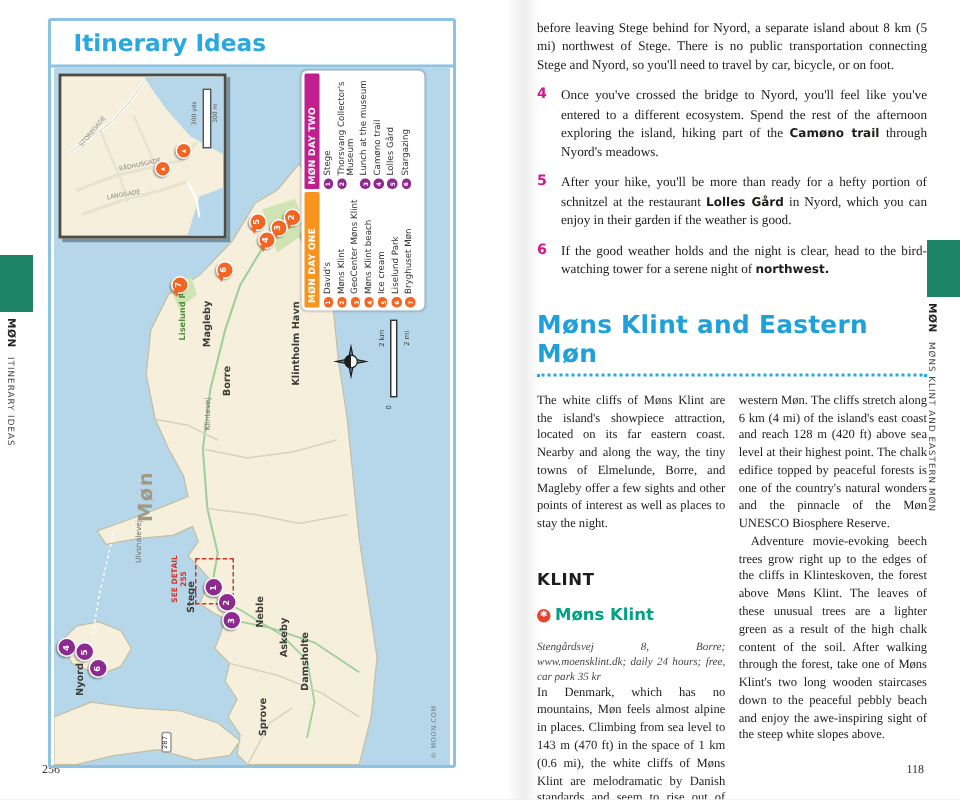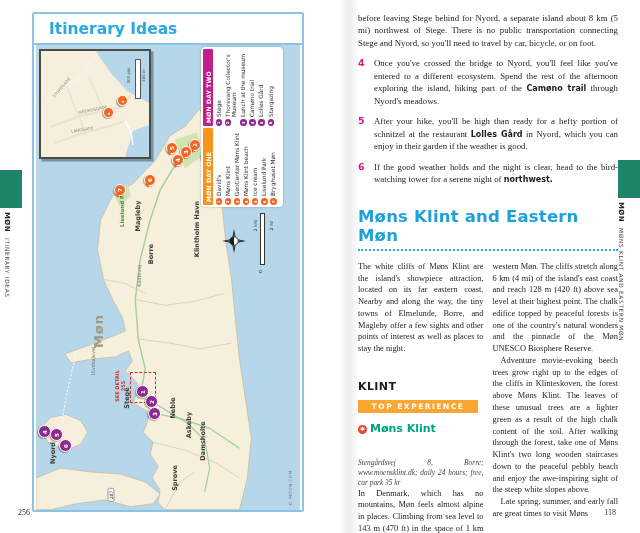--- a/index.html
+++ b/index.html
@@ -91,34 +91,34 @@
   .sights{margin-top:24px;font-family:"DejaVu Sans",sans-serif;font-weight:bold;
           font-size:11px;letter-spacing:.4px;color:#1d1d1b;}
   .topexp{margin-top:6px;width:120px;height:13px;background:#f9a732;color:#fff;display:flex;
           align-items:center;justify-content:center;font-family:"DejaVu Sans",sans-serif;
           font-weight:bold;font-size:7.5px;letter-spacing:1.5px;}
   .listing-title{margin-top:8px;display:flex;align-items:center;gap:3px;
           font-family:"DejaVu Sans",sans-serif;font-weight:bold;font-size:11px;color:#00a287;}
   .te-icon{width:9px;height:9px;border-radius:50%;background:#e8432e;color:#fff;display:flex;
           align-items:center;justify-content:center;font-size:6px;}
   .listing-sub{font-family:"DejaVu Sans",sans-serif;font-weight:bold;font-size:7.8px;margin-top:2px;}
-  .listing-info{font-style:italic;font-size:7.4px;color:#46464a;line-height:1.35;margin-top:21px;}
+  .listing-info{font-style:italic;font-size:7.4px;color:#46464a;line-height:1.35;margin-top:8px;}
   .lbody{margin-top:2px;}
 </style>
 </head>
 <body>
 
 <div class="spread">
   <div class="gutter"></div>
 
   <div class="tab" style="left:0;top:170px;"></div>
   <div class="edge-text" style="left:20px;top:212px;">
     <b>MØN</b><span>ITINERARY IDEAS</span>
   </div>
-  <div class="pageno" style="left:18px;top:508px;">256</div>
+  <div class="pageno" style="left:28px;top:508px;">256</div>
 
   <div class="map-panel">
     <div class="map-title">Itinerary Ideas</div>
 
     <div class="map-area">
 
       <svg class="base" width="264" height="465" viewBox="0 0 266 468">
         <rect x="0" y="0" width="266" height="468" fill="#b5d7e9"></rect>
 
         <path fill="#f5efdc" stroke="#c4bda4" stroke-width="0.8" d="M165,64 L150,82 135,91 120,116 98,139 77,152 65,176 62,206 68,236 77,256 87,274 90,288 65,298 43,306 29,311 35,320 57,316 80,314 93,308 97,318 90,328 98,336 105,344 101,352 98,360 107,366 115,370 112,380 108,390 118,400 115,412 123,424 117,436 125,448 123,461 130,468 205,468 213,436 217,396 211,356 205,316 201,276 197,236 191,196 187,156 179,116 173,86 Z"></path>
@@ -313,41 +313,39 @@
 
   <div class="rpage">
     <div class="cont">before leaving Stege behind for Nyord, a separate island about 8 km (5 mi) northwest of Stege. There is no public transportation connecting Stege and Nyord, so you'll need to travel by car, bicycle, or on foot.</div>
 
     <div class="step">
       <div class="num">4</div>
       <div class="stext"><span>Once you've crossed the bridge to Nyord, you'll feel like you've entered to a different ecosystem. Spend the rest of the afternoon exploring the island, hiking part of the </span><b>Camøno trail</b><span> through Nyord's meadows.</span></div>
     </div>
     <div class="step">
       <div class="num">5</div>
-      <div class="stext"><span>After your hike, you'll be high than ready for a hefty portion of schnitzel at the restaurant </span><b>Lolles Gård</b><span> in Nyord, which you can enjoy in their garden if the weather is good.</span></div>
+      <div class="stext"><span>After your hike, you'll be more than ready for a hefty portion of schnitzel at the restaurant </span><b>Lolles Gård</b><span> in Nyord, which you can enjoy in their garden if the weather is good.</span></div>
     </div>
     <div class="step">
       <div class="num">6</div>
       <div class="stext"><span>If the good weather holds and the night is clear, head to the bird-watching tower for a serene night of </span><b>northwest.</b><span></span></div>
     </div>
 
     <div class="sec-head">Møns Klint and Eastern Møn</div>
 
     <div class="cols">
       <div class="col">
         <p>The white cliffs of Møns Klint are the island's showpiece attraction, located on its far eastern coast. Nearby and along the way, the tiny towns of Elmelunde, Borre, and Magleby offer a few sights and other points of interest as well as places to stay the night.</p>
         <div class="sights">KLINT</div>
-        <div class="topexp">TOP EXPERIENCE</div>
         <div class="listing-title">
           <span class="te-icon">✱</span>
           <span>Møns Klint</span>
         </div>
         <div class="listing-info">Stengårdsvej 8, Borre; www.moensklint.dk; daily 24 hours; free, car park 35 kr</div>
         <p class="lbody">In Denmark, which has no mountains, Møn feels almost alpine in places. Climbing from sea level to 143 m (470 ft) in the space of 1 km (0.6 mi), the white cliffs of Møns Klint are melodramatic by Danish standards and seem to rise out of nowhere from the trees of</p>
       </div>
       <div class="col">
         <p>western Møn. The cliffs stretch along 6 km (4 mi) of the island's east coast and reach 128 m (420 ft) above sea level at their highest point. The chalk edifice topped by peaceful forests is one of the country's natural wonders and the pinnacle of the Møn UNESCO Biosphere Reserve.</p>
         <p class="ind">Adventure movie-evoking beech trees grow right up to the edges of the cliffs in Klinteskoven, the forest above Møns Klint. The leaves of these unusual trees are a lighter green as a result of the high chalk content of the soil. After walking through the forest, take one of Møns Klint's two long wooden staircases down to the peaceful pebbly beach and enjoy the awe-inspiring sight of the steep white slopes above.</p>
-        <p class="ind">Late spring, summer, and early fall are great times to visit Møns</p>
       </div>
     </div>
   </div>
 </div>
 
 </body></html>

